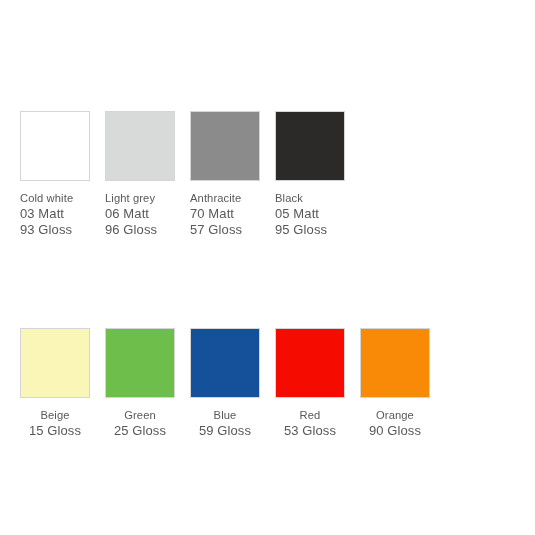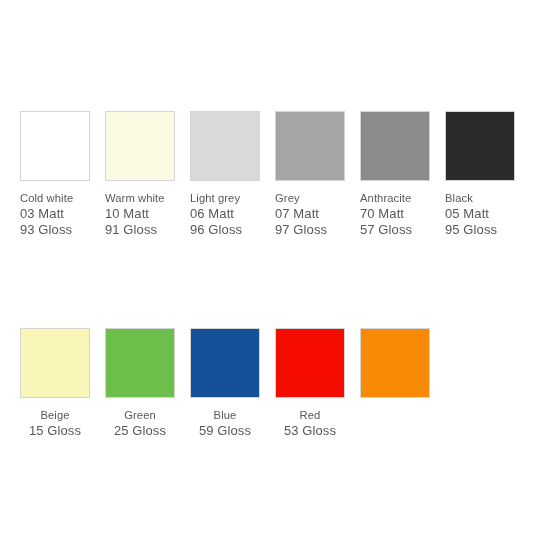--- a/index.html
+++ b/index.html
@@ -62,41 +62,25 @@
   <div class="swatch-row" id="swatch-row-neutrals">
       <div class="swatch-cell">
         <div class="swatch-chip" style="background-color: rgb(255, 255, 255);"></div>
         <div class="swatch-labels">
           <div class="swatch-name">Cold white</div>
           <div class="swatch-code">03 Matt</div>
           <div class="swatch-code">93 Gloss</div>
         </div>
       </div>
       <div class="swatch-cell">
-        <div class="swatch-chip" style="background-color: rgb(251, 251, 228);"></div>
-        <div class="swatch-labels">
-          <div class="swatch-name">Warm white</div>
-          <div class="swatch-code">10 Matt</div>
-          <div class="swatch-code">91 Gloss</div>
-        </div>
-      </div>
-      <div class="swatch-cell">
         <div class="swatch-chip" style="background-color: rgb(216, 218, 217);"></div>
         <div class="swatch-labels">
           <div class="swatch-name">Light grey</div>
           <div class="swatch-code">06 Matt</div>
           <div class="swatch-code">96 Gloss</div>
-        </div>
-      </div>
-      <div class="swatch-cell">
-        <div class="swatch-chip" style="background-color: rgb(163, 165, 166);"></div>
-        <div class="swatch-labels">
-          <div class="swatch-name">Grey</div>
-          <div class="swatch-code">07 Matt</div>
-          <div class="swatch-code">97 Gloss</div>
         </div>
       </div>
       <div class="swatch-cell">
         <div class="swatch-chip" style="background-color: rgb(138, 139, 138);"></div>
         <div class="swatch-labels">
           <div class="swatch-name">Anthracite</div>
           <div class="swatch-code">70 Matt</div>
           <div class="swatch-code">57 Gloss</div>
         </div>
       </div>
@@ -134,16 +118,20 @@
       </div>
       <div class="swatch-cell">
         <div class="swatch-chip" style="background-color: rgb(246, 11, 0);"></div>
         <div class="swatch-labels">
           <div class="swatch-name">Red</div>
           <div class="swatch-code">53 Gloss</div>
         </div>
       </div>
       <div class="swatch-cell">
         <div class="swatch-chip" style="background-color: rgb(249, 138, 7);"></div>
+        <div class="swatch-labels">
+          <div class="swatch-name">Orange</div>
+          <div class="swatch-code">90 Gloss</div>
+        </div>
       </div>
     </div>
 
 </div>
 
 </body></html>

